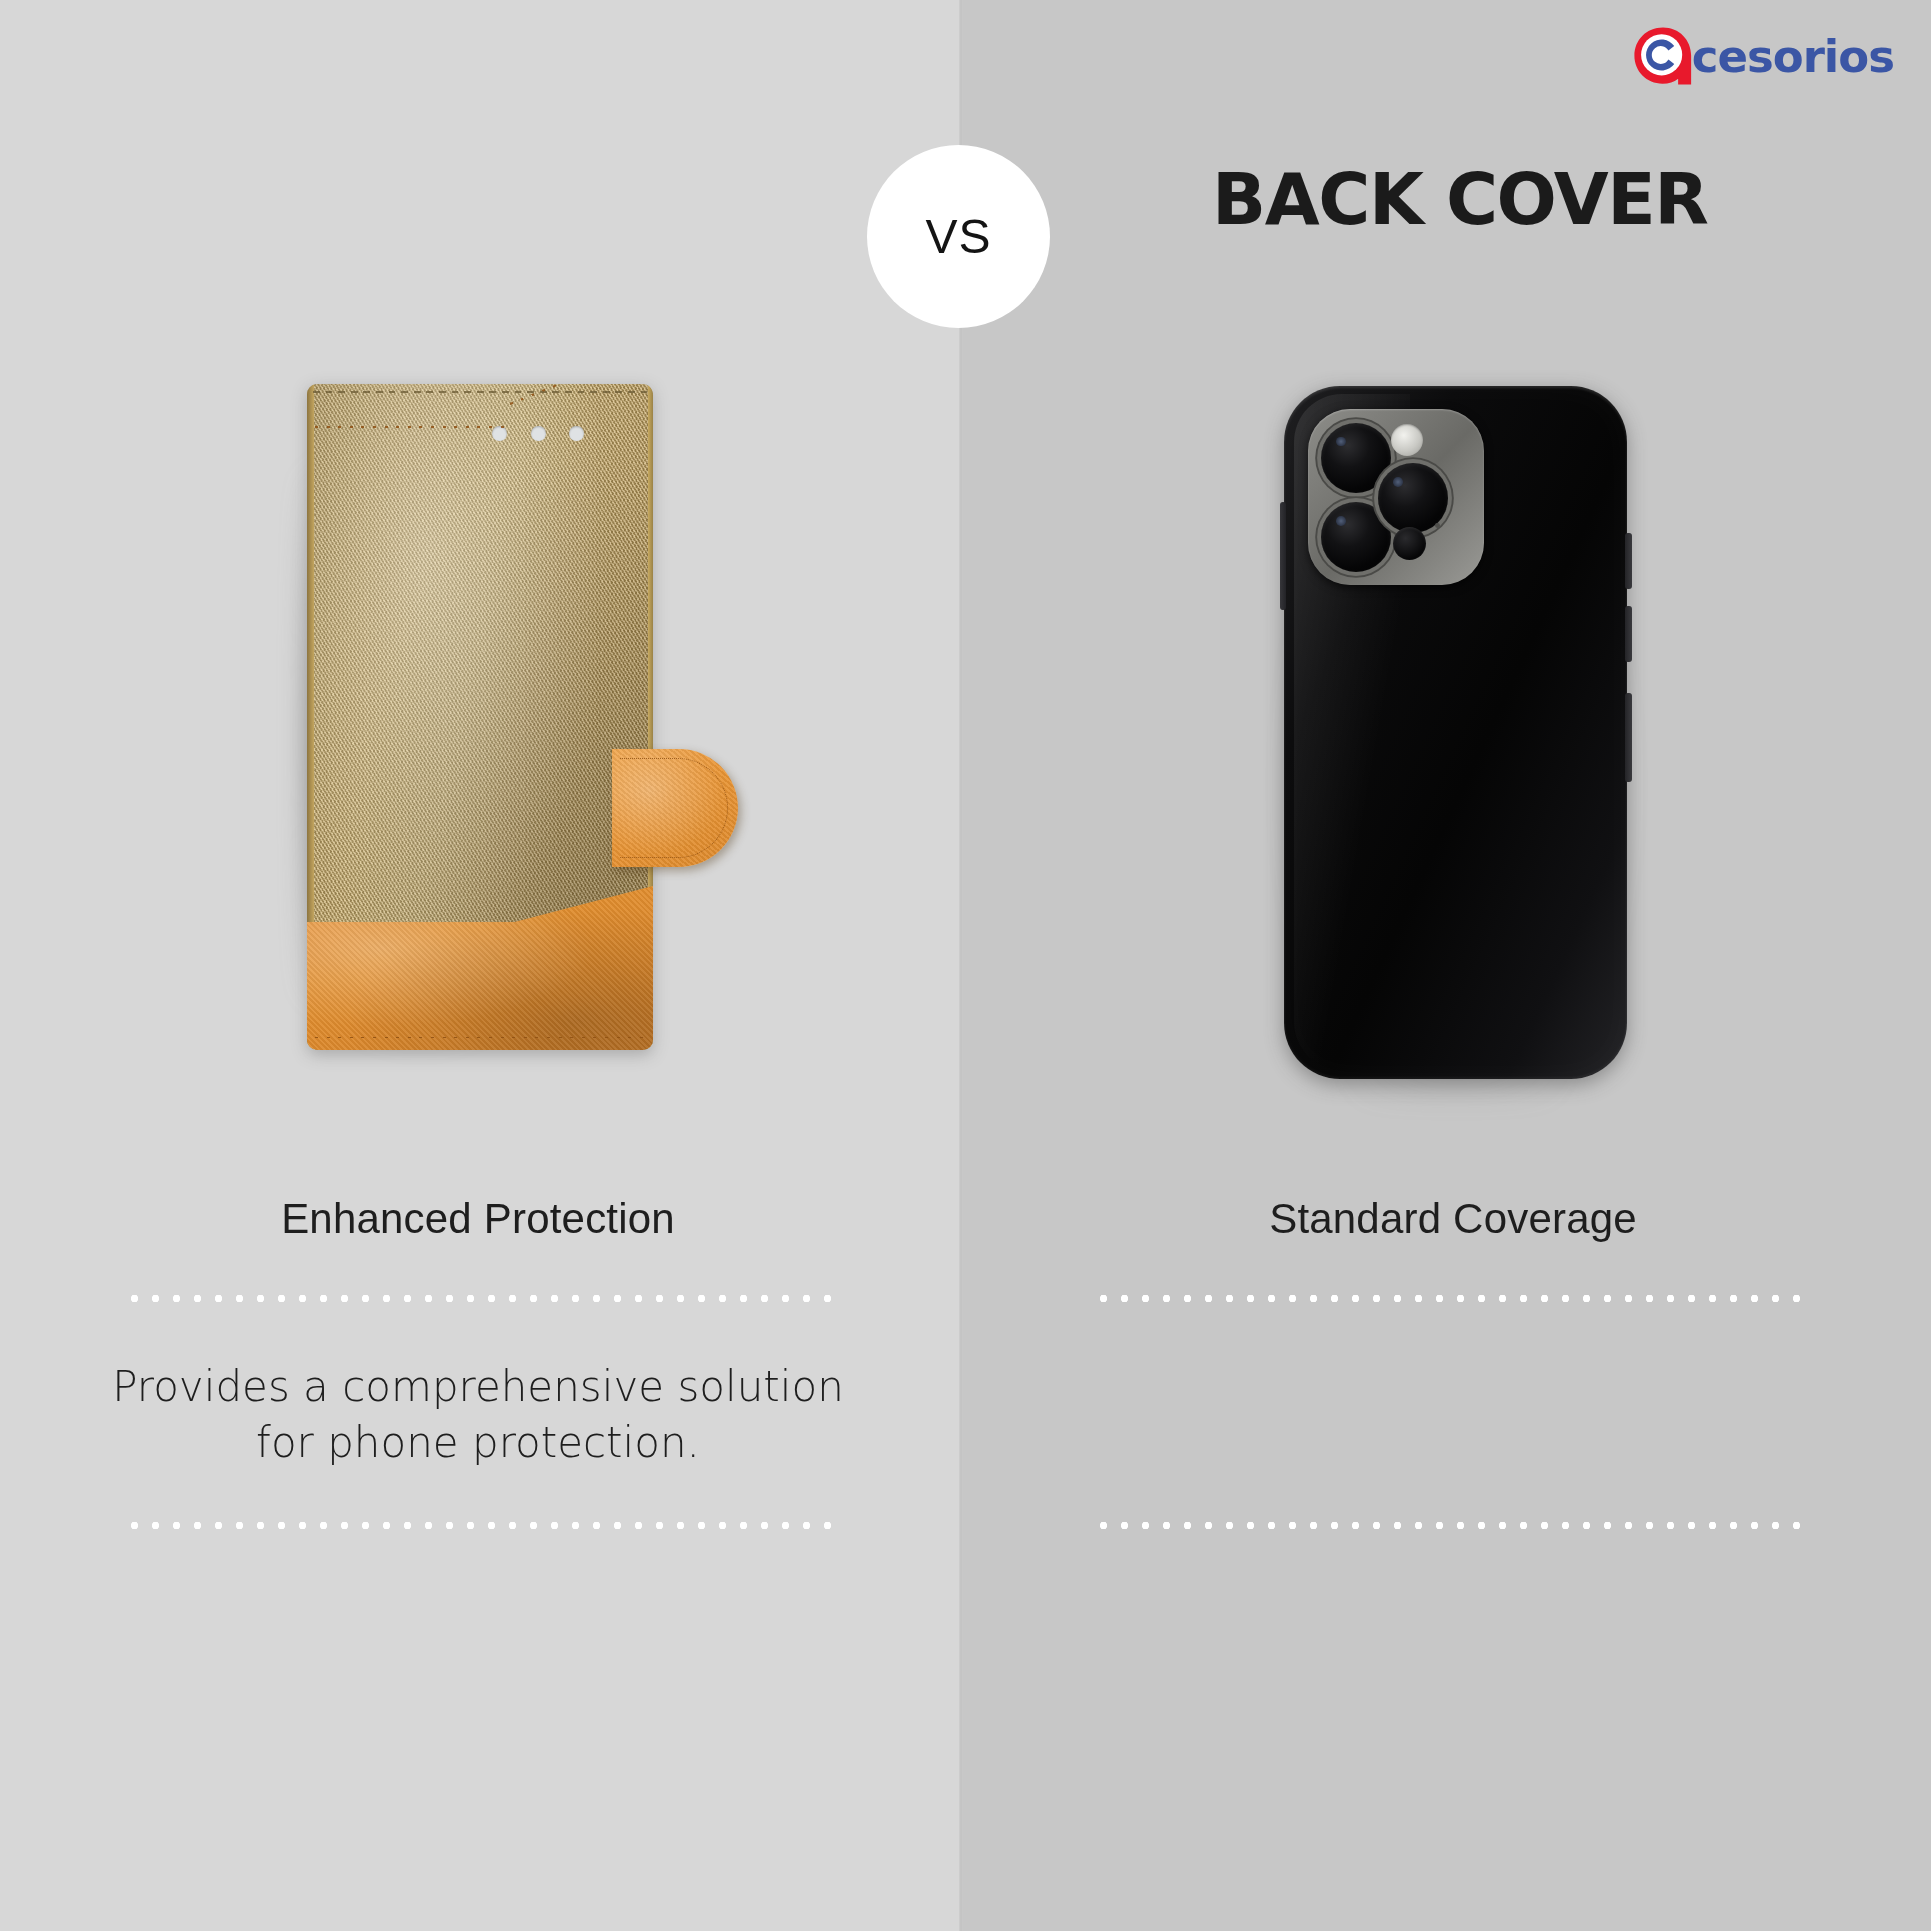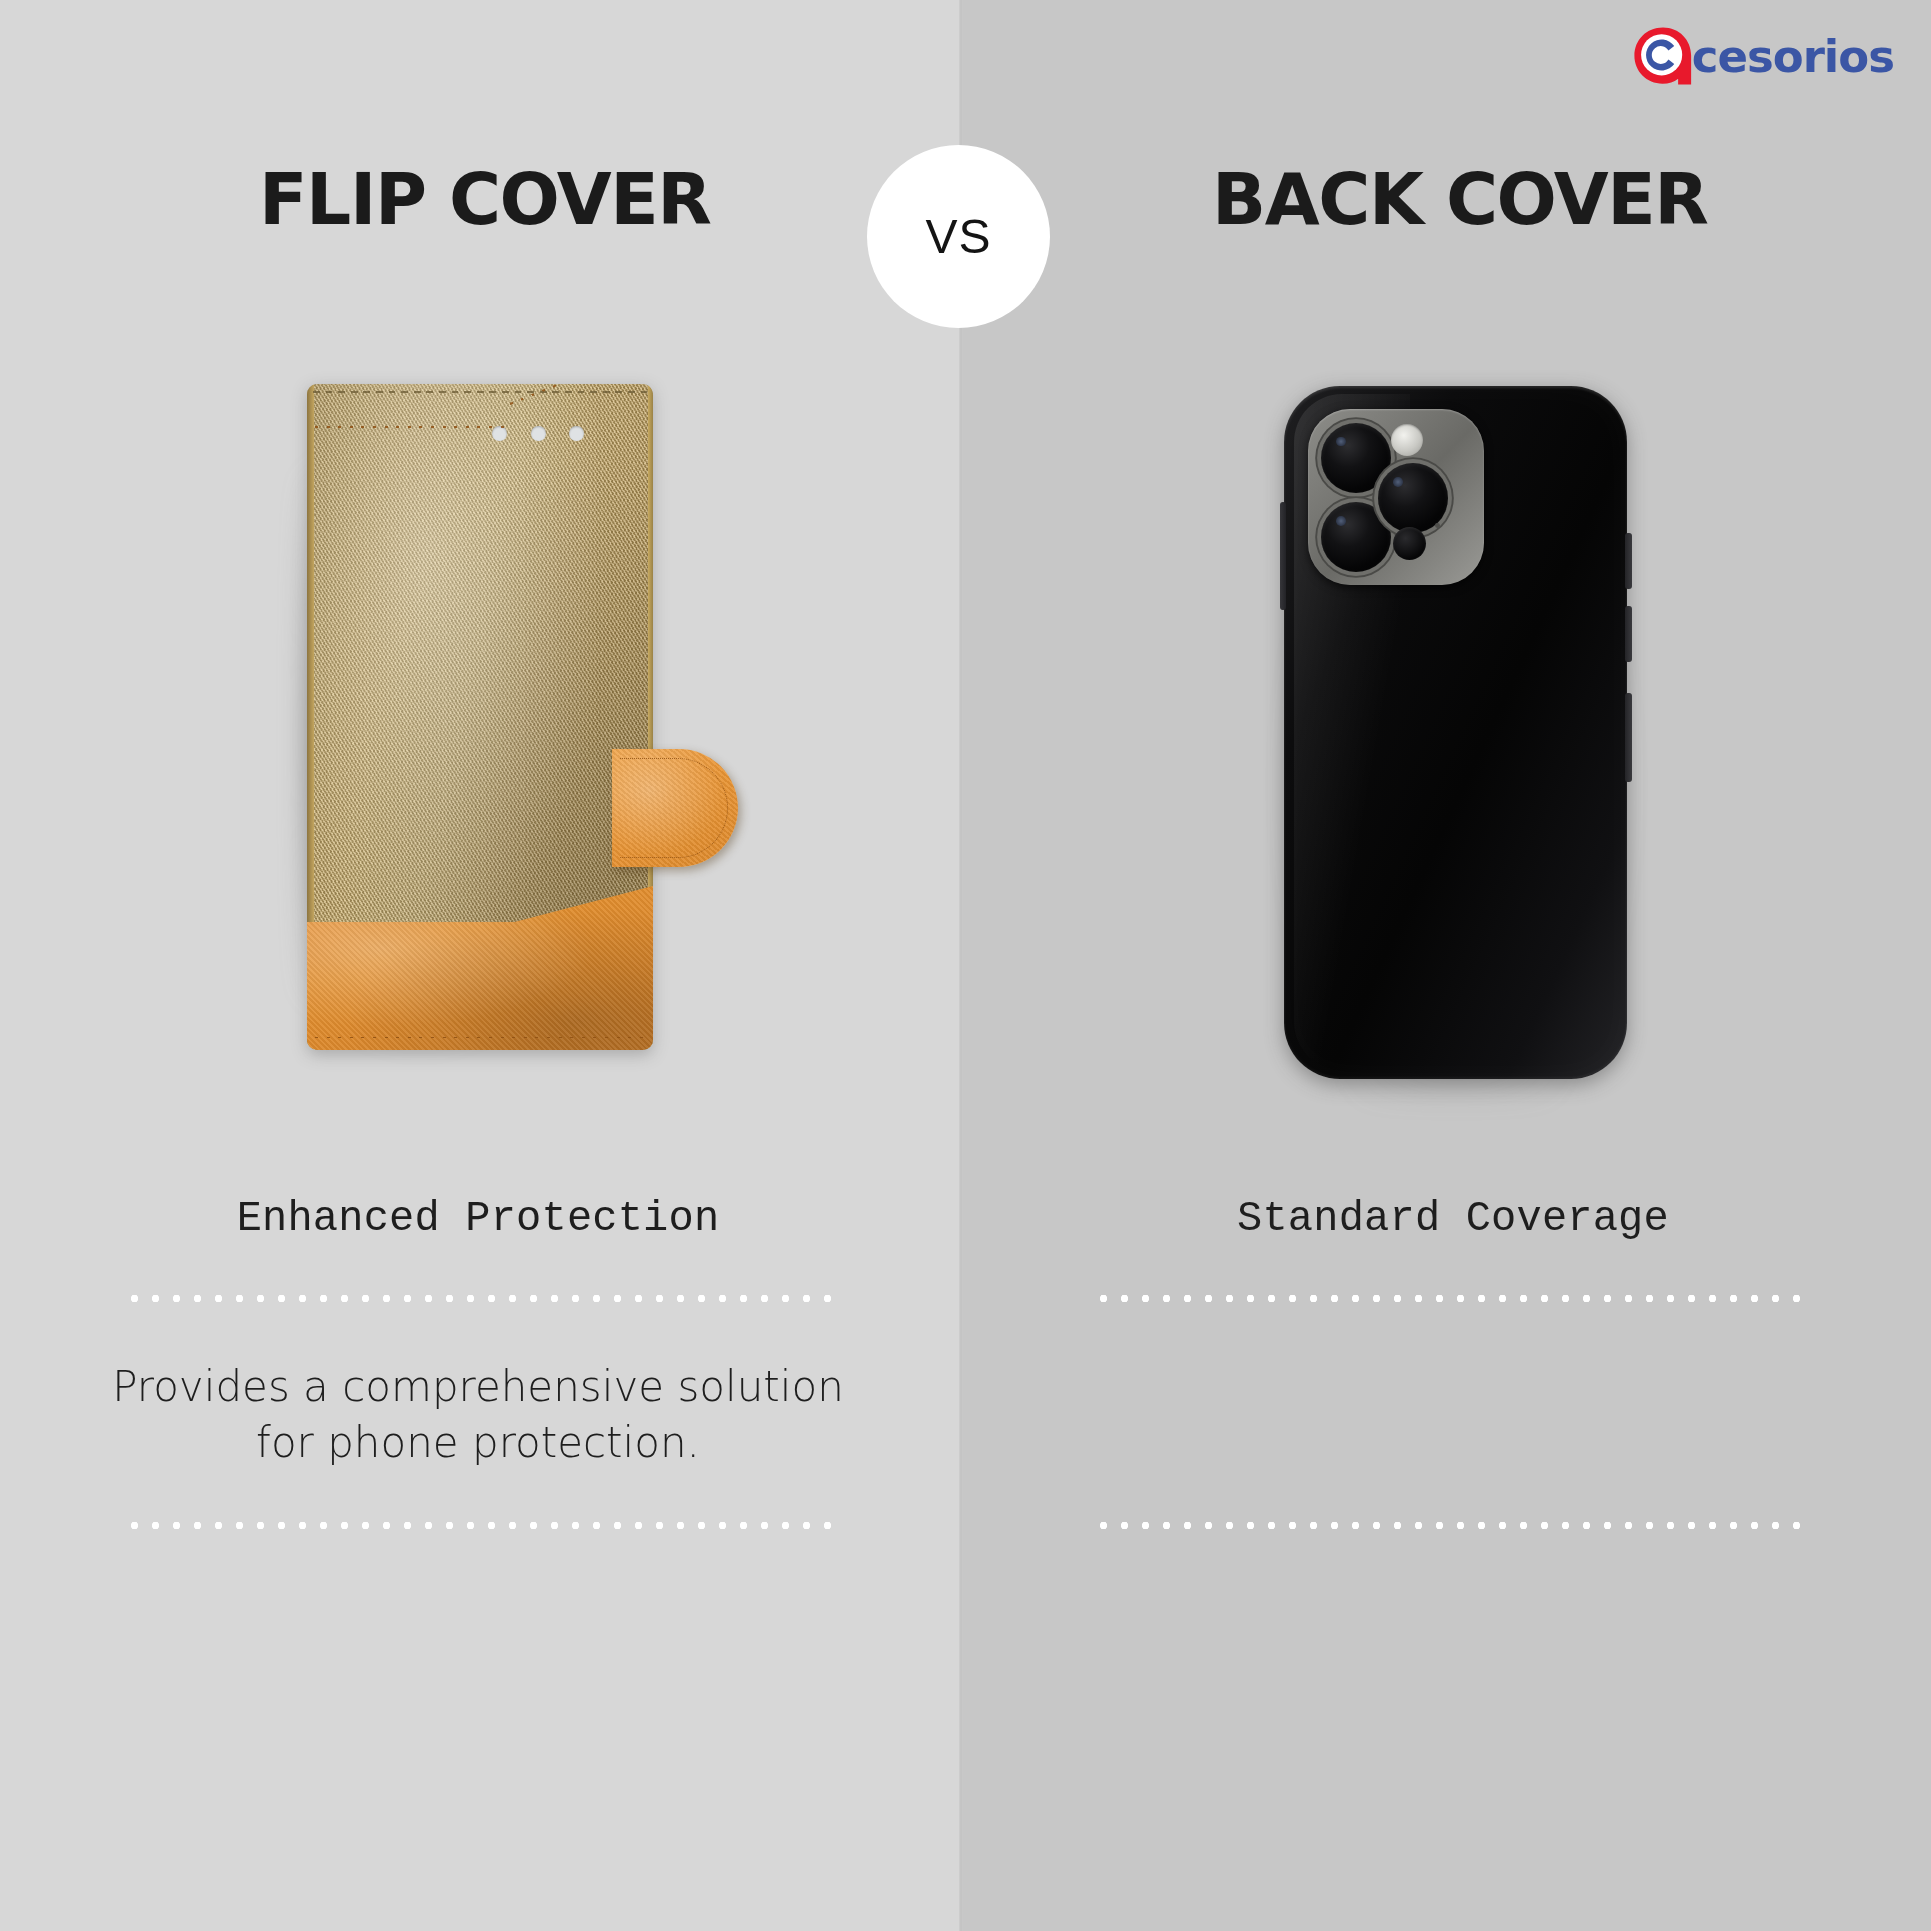--- a/index.html
+++ b/index.html
@@ -142,21 +142,21 @@
     background:radial-gradient(circle at 40% 35%, #f2f2ee, #c9c9c4 55%, #9c9c97 100%);
     box-shadow:inset 0 1px 1.9px rgba(0,0,0,.3); }
   .lidar { position:absolute; left:85px; top:118px; width:33px; height:33px; border-radius:50%;
     background:radial-gradient(circle at 38% 34%, #2a2a2d, #060607 70%);
     box-shadow:inset 0 1px 2.9px rgba(255,255,255,.1); }
   .mic-dot { position:absolute; left:127px; top:114px; width:4.8px; height:4.8px; border-radius:50%;
     background:#4e4e4b; }
 
   
   .sub { position:absolute; top:1195px; width:830px; text-align:center; font-size:42px;
-         font-weight:300; color:#1e1e1e; font-family:Liberation Mono, monospace; letter-spacing:0.2px; }
+         font-weight:300; color:#1e1e1e; font-family:Liberation Sans, sans-serif; letter-spacing:0.2px; }
   .sub-left  { left:63px; }
   .sub-right { left:1038px; }
 
   .dots { position:absolute; height:8.7px;
     background-image:radial-gradient(circle, #ffffff 0 3.5px, transparent 3.7px);
     background-size:21px 8.7px; background-repeat:repeat-x; }
   .dots-l1 { left:124px;  top:1294px; width:713px; }
   .dots-r1 { left:1093px; top:1294px; width:713px; }
   .dots-l2 { left:124px;  top:1521px; width:713px; }
   .dots-r2 { left:1093px; top:1521px; width:713px; }
@@ -181,21 +181,20 @@
     <span class="logo-mark">
       <svg width="64" height="64" viewBox="0 0 66 66">
         <path d="M33 3.5 C16 3.5 3.5 16.2 3.5 32.6 C3.5 49 16 61.6 32.6 61.6 C39 61.6 44.4 59.7 48.6 56.4 L48.6 62.5 L62 62.5 L62 32.6 C62 16.2 49.6 3.5 33 3.5 Z" fill="#e8192c"></path>
         <circle cx="31.6" cy="31.8" r="21.2" fill="#ffffff"></circle>
         <path d="M44.6 22.8 A16 16 0 1 0 44.6 41.2 L38.6 36.6 A9.2 9.2 0 1 1 38.6 27.4 Z" fill="#3b56a5"></path>
       </svg>
     </span>
     <span class="logo-text">cesorios</span>
   </div>
 
-  <div class="hdr hdr-left">FLIP COVER</div>
   <div class="hdr hdr-right">BACK COVER</div>
 
   <div class="vs-badge">
     <span>VS</span>
   </div>
 
   <div class="flip-wrap">
     <div class="flip-shadow"></div>
     <div class="flip-body">
       <div class="fabric"></div>

